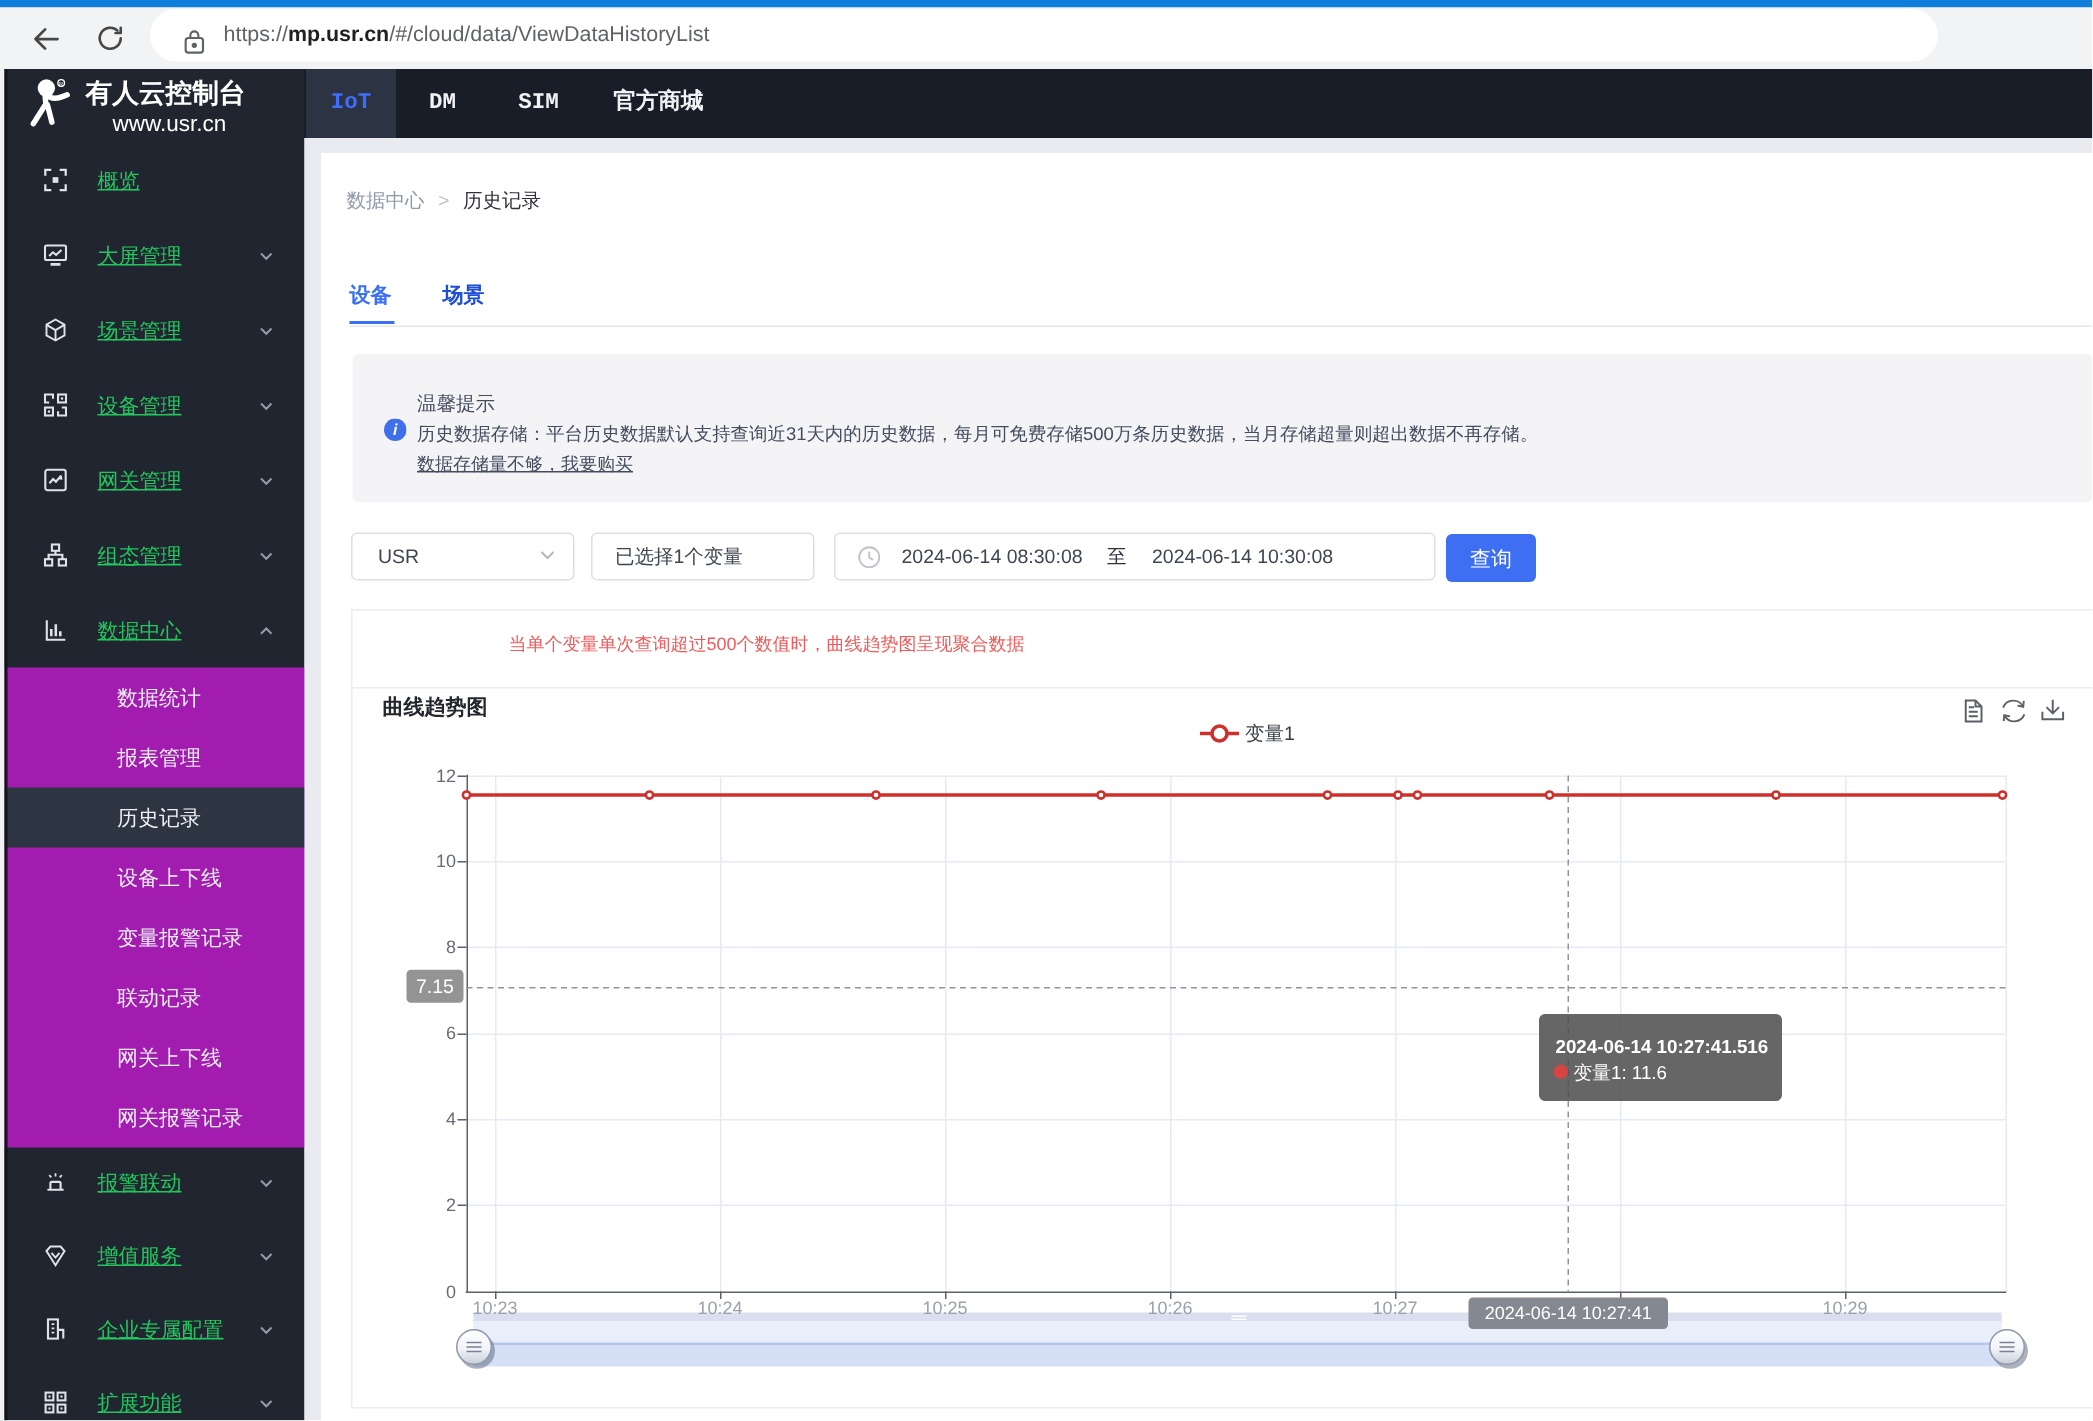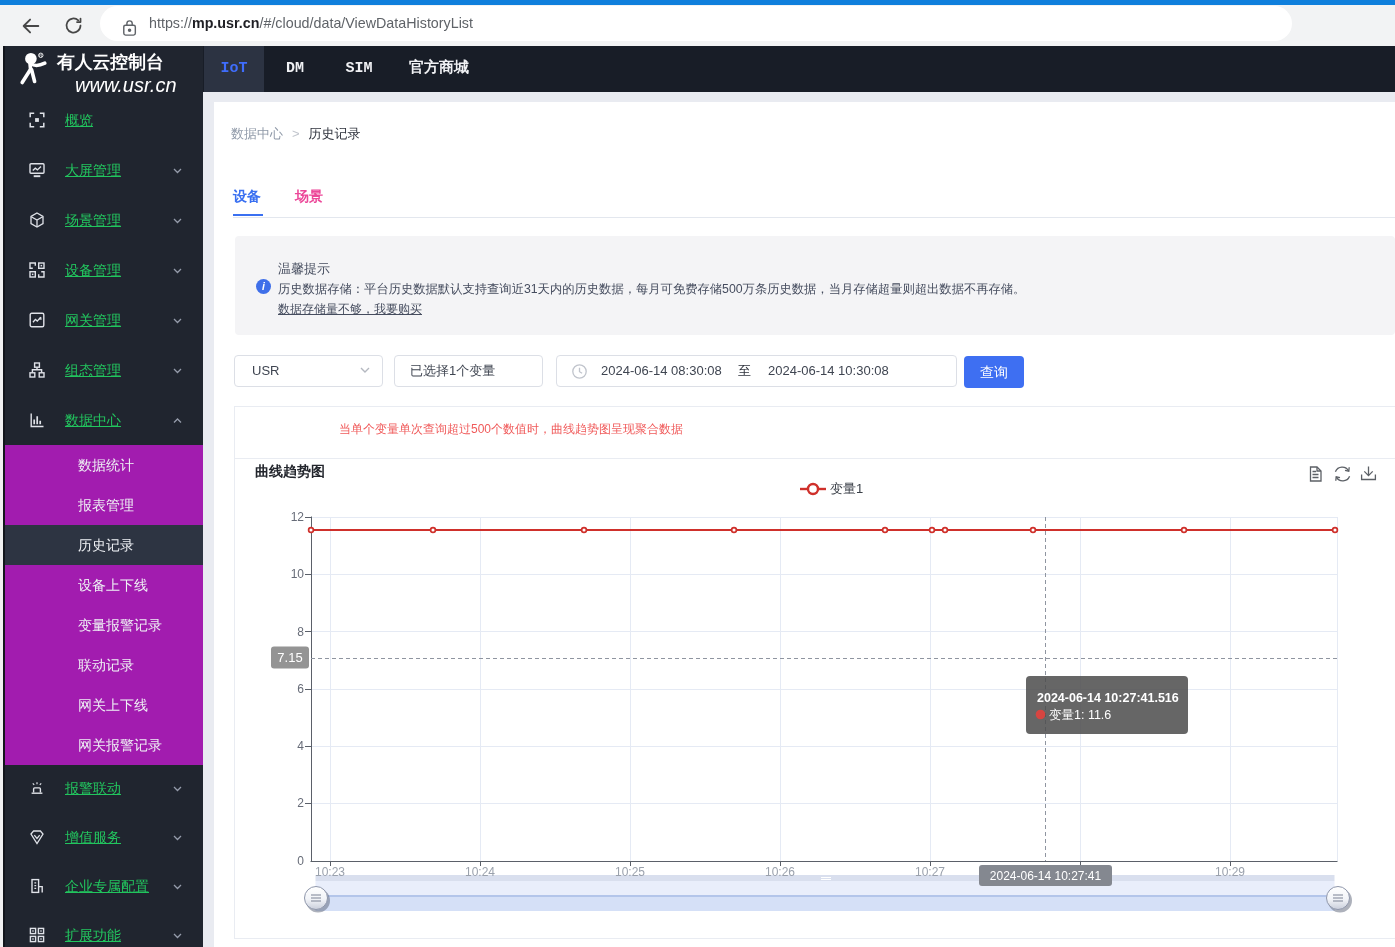--- a/index.html
+++ b/index.html
@@ -11,21 +11,21 @@
 #bluestrip { left:0; top:0; width:1395px; height:5px; background:#0f7fdc; }
 #toolbar { left:0; top:5px; width:1395px; height:41px; background:#f2f3f4; }
 #urlpill { left:100px; top:1px; width:1192px; height:35px; background:#fff; border-radius:17.5px; }
 #urltext { left:149px; top:0; height:37px; line-height:37px; font-size:14.3px; color:#5f6368; }
 #urltext b { color:#1f1f24; font-weight:700; }
 
 
 #nav { left:0; top:46px; width:1395px; height:46px; background:#181d27; }
 #logoarea { left:0; top:0; width:203px; height:46px; background:#20252f; }
 #logoname { left:57px; top:4px; width:240px; font-size:17.8px; font-weight:700; color:#fff; }
-#logourl { left:75px; top:28px; width:240px; font-size:20px; color:#fff;font-style:italic; }
+#logourl { left:75px; top:28px; width:240px; font-size:15px; color:#fff; }
 .navtab { top:0; height:46px; line-height:46px; font-size:15px; font-weight:700; color:#f0f1f4; text-align:center;font-family:Liberation Mono, monospace; }
 #tab-iot { left:204px; width:60px; background:#2c3342; color:#3f6dfb; }
 
 
 #sidebar { left:0; top:92px; width:203px; height:855px; background:#20252f; }
 .mitem { position:absolute; left:0; width:203px; height:50px; }
 .mitem .mico { position:absolute; left:29px; top:17px; width:16px; height:16px; }
 .mitem .mtxt { position:absolute; left:65px; top:0; height:50px; line-height:50px; font-size:14px; color:#22c55e;text-decoration:underline; }
 .mitem .chev { position:absolute; right:21px; top:21px; width:9px; height:9px; }
 #submenu { position:absolute; left:0; top:353px; width:203px; height:320px; background:#a21caf; }
@@ -238,21 +238,21 @@
       <div class="mtxt">扩展功能</div>
       <svg class="chev" viewBox="0 0 9 9" fill="none" stroke="#959cab" stroke-width="1.3">
           <path d="M1 3l3.5 3.5L8 3"></path>
         </svg>
     </div>
   </div>
   <div class="abs" id="main">
     <div id="card">
       <div class="abs" id="crumb">数据中心<span class="sep">&gt;</span><span class="cur">历史记录</span></div>
       <div class="abs tabtxt" style="left:19px;color:#3a70f1">设备</div>
-      <div class="abs tabtxt" style="left:81px;color:#ec4899">场景</div>
+      <div class="abs tabtxt" style="left:81px;color:#1d4ed8">场景</div>
       <div class="abs" id="tabline"></div>
       <div class="abs" id="tabunder"></div>
       <div class="abs" id="alert">
         <svg class="ico" viewBox="0 0 15 15">
             <circle cx="7.5" cy="7.5" r="7.5" fill="#3f6fe9"></circle>
             <text x="7.5" y="11.2" font-size="10.5" font-weight="700" font-style="italic" fill="#fff" text-anchor="middle">i</text>
           </svg>
         <div class="t1">温馨提示</div>
         <div class="t2">历史数据存储：平台历史数据默认支持查询近31天内的历史数据，每月可免费存储500万条历史数据，当月存储超量则超出数据不再存储。</div>
         <div class="t3">数据存储量不够，我要购买</div>

